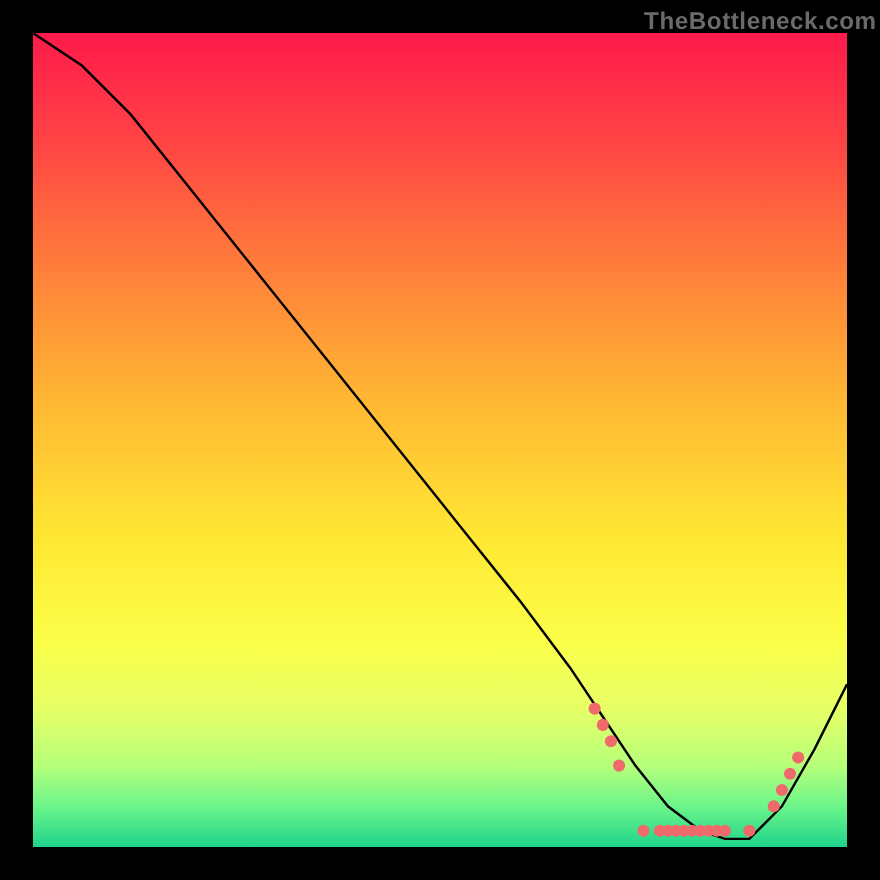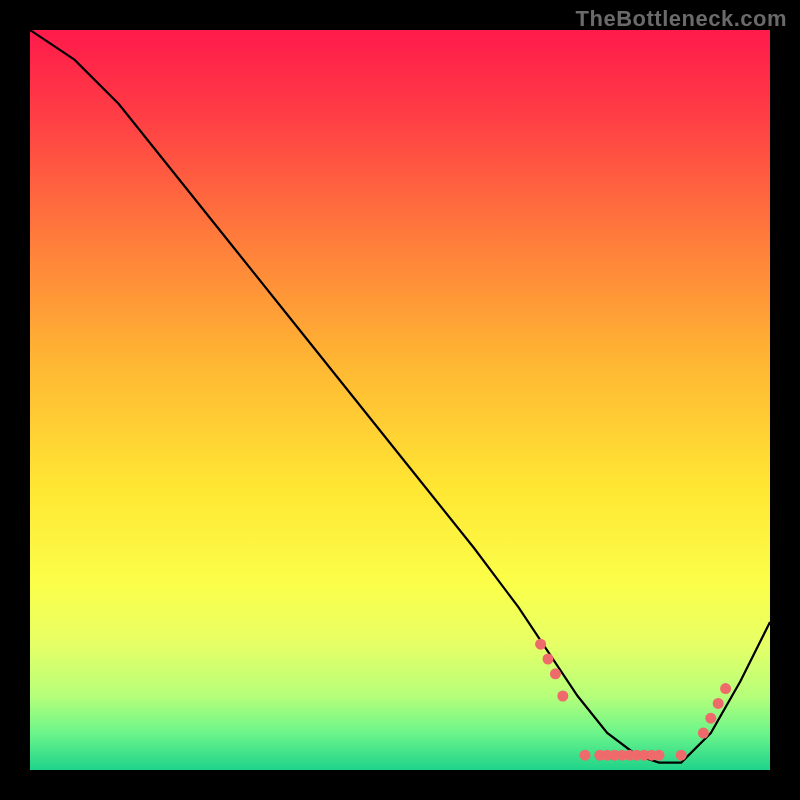--- a/index.html
+++ b/index.html
@@ -19,21 +19,21 @@
   .plot {
     position: absolute;
     left: 30px;
     top: 30px;
     width: 740px;
     height: 740px;
   }
   .watermark {
     position: absolute;
     top: 6px;
-    right: 13px;
+    right: 3px;
     font-family: Arial, Helvetica, sans-serif;
     font-size: 22px;
     font-weight: 600;
     color: #6a6a6a;
     letter-spacing: 0.5px;
     user-select: none;
   }
   svg { display: block; }
 </style>
 </head>

